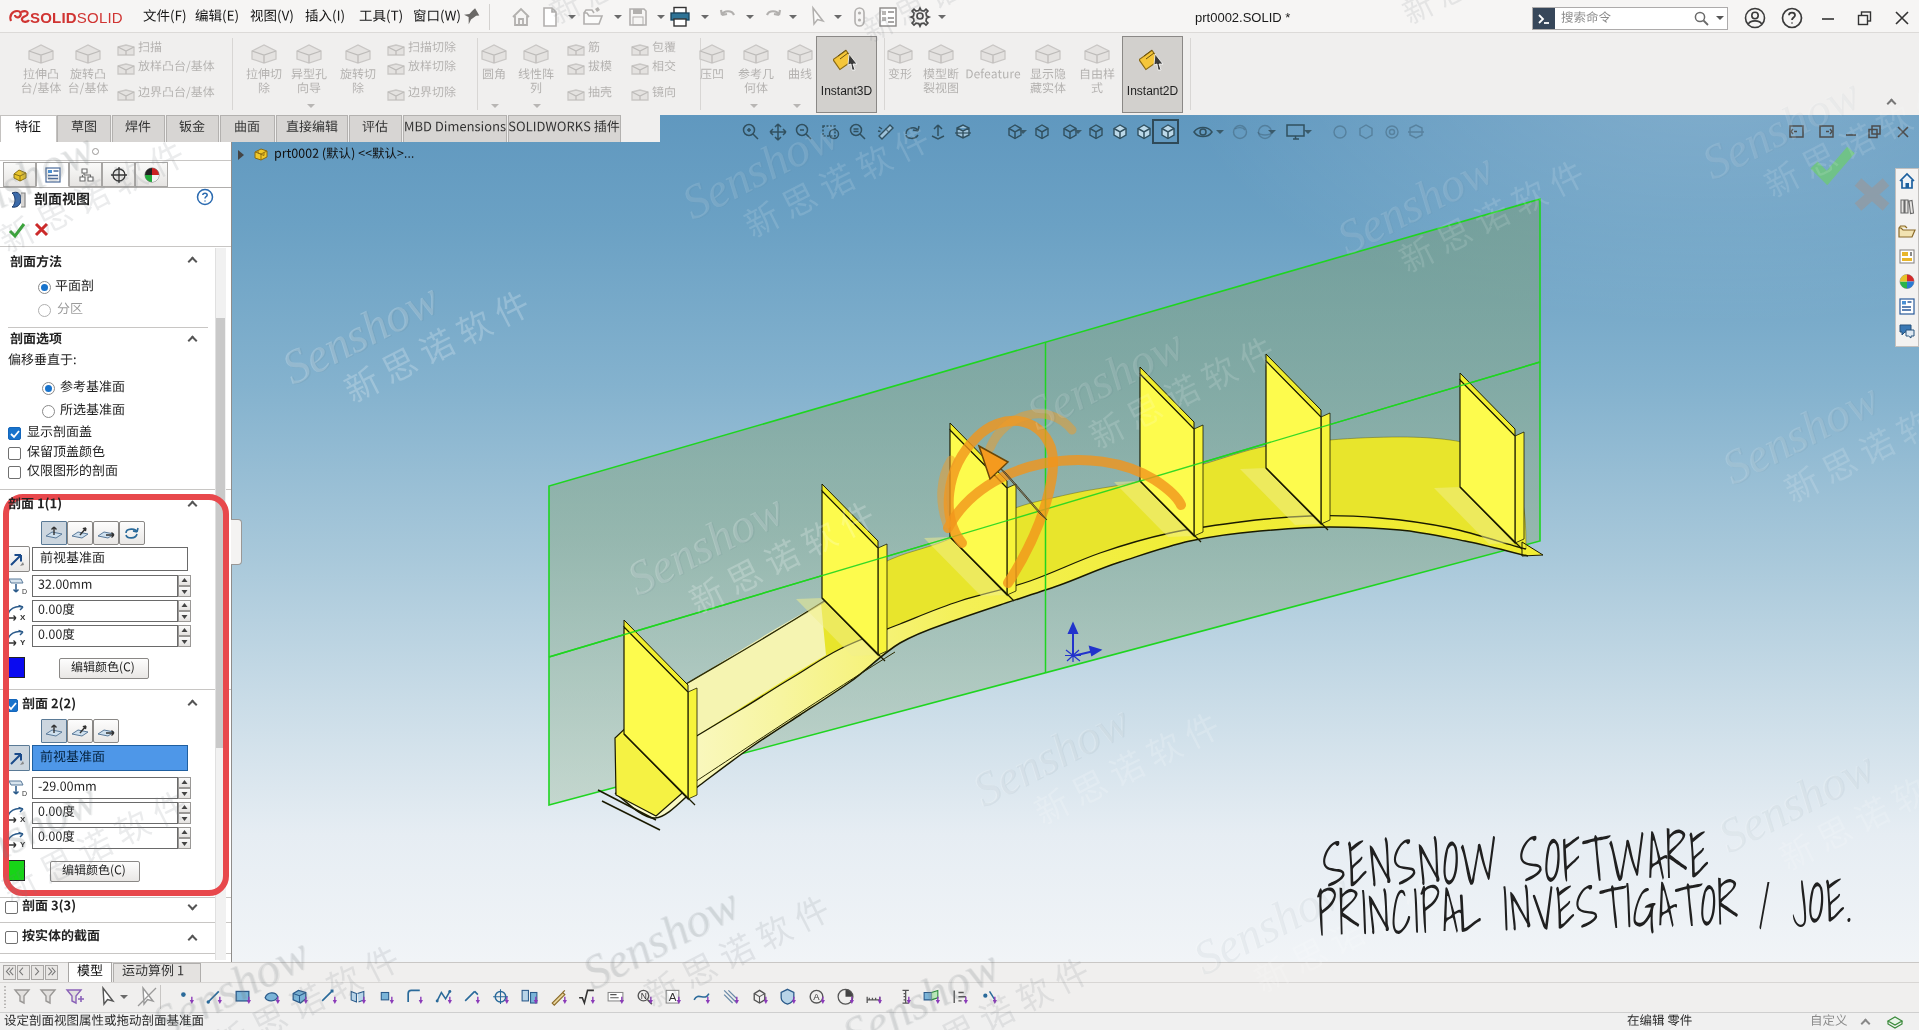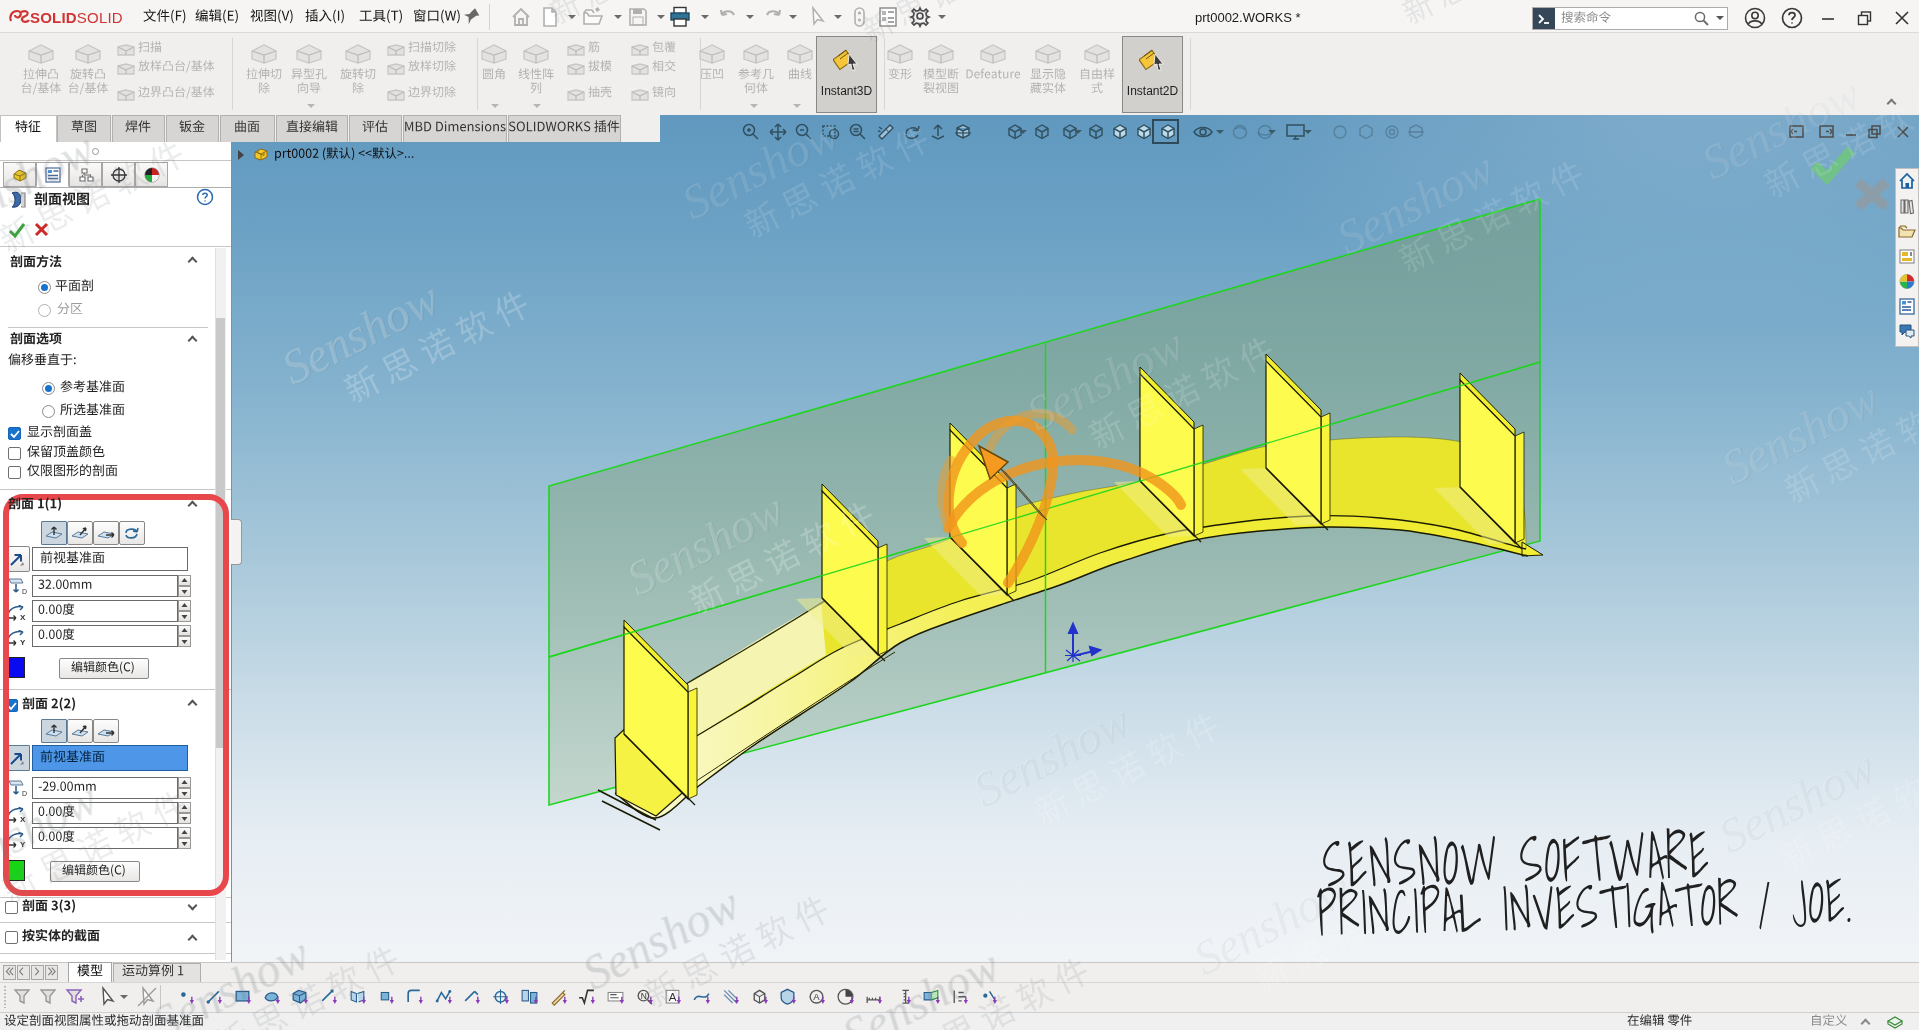--- a/index.html
+++ b/index.html
@@ -914,21 +914,21 @@
     <svg class="abs" style="left:1897px;top:296px" width="20" height="22" viewBox="0 0 20 22">
       <rect x="3" y="3" width="14" height="15" stroke="#2a5a9a" stroke-width="1.2" fill="#fff"></rect>
       <rect x="5" y="5" width="4" height="3.5" fill="#4a90d4"></rect>
       <path d="M10.5 6 h4 M5 11 h9 M5 14 h9" stroke="#2a5a9a" stroke-width="1.4"></path>
     </svg>
     <svg class="abs" style="left:1897px;top:321px" width="20" height="22" viewBox="0 0 20 22">
       <path d="M3 4 H14 V11 H8 L5 14 V11 H3 Z" fill="#3a78b4" stroke="#26527c" stroke-width="1"></path>
       <path d="M9 9 H17 V15 H14 V17 L11.5 15 H9 Z" fill="#dfe9f2" stroke="#26527c" stroke-width="1"></path>
     </svg>
     <div class="abs" style="left:30px;top:9px;font-size:15px;font-weight:bold;color:#d03432;letter-spacing:0.2px">SOLID<span style="font-weight:normal">SOLID</span></div>
-    <div class="abs" style="left:1195px;top:10px;font-size:13px;color:#1a1a1a">prt0002.WORKS *</div>
+    <div class="abs" style="left:1195px;top:10px;font-size:13px;color:#1a1a1a">prt0002.SOLID *</div>
     <svg class="abs" style="left:236px;top:149px" width="10" height="12" viewBox="0 0 10 12">
       <path d="M2 1 L8 6 L2 11 Z" fill="#444"></path>
     </svg>
     <svg class="abs" style="left:251px;top:144px" width="20" height="20" viewBox="0 0 20 20">
       <path d="M4 8 L10 5 L16 7 V13 L10 16 L4 14 Z" fill="#f0c828" stroke="#8a6a10" stroke-width="1"></path>
       <path d="M4 8 L10 10 L16 7 M10 10 V16 M7 6.5 L7 9 L13 11.5 L13 8.5" stroke="#8a6a10" stroke-width="0.9" fill="none"></path>
     </svg>
     <svg class="abs" style="left:0;top:0;z-index:40;pointer-events:none" width="1919" height="1030" viewBox="0 0 1919 1030">
       <defs>
         <path id="g0" d="M423 823C453 774 485 707 497 666L580 693C566 734 531 799 501 847ZM50 664V590H206C265 438 344 307 447 200C337 108 202 40 36 -7C51 -25 75 -60 83 -78C250 -24 389 48 502 146C615 46 751 -28 915 -73C928 -52 950 -20 967 -4C807 36 671 107 560 201C661 304 738 432 796 590H954V664ZM504 253C410 348 336 462 284 590H711C661 455 592 344 504 253Z"></path>

